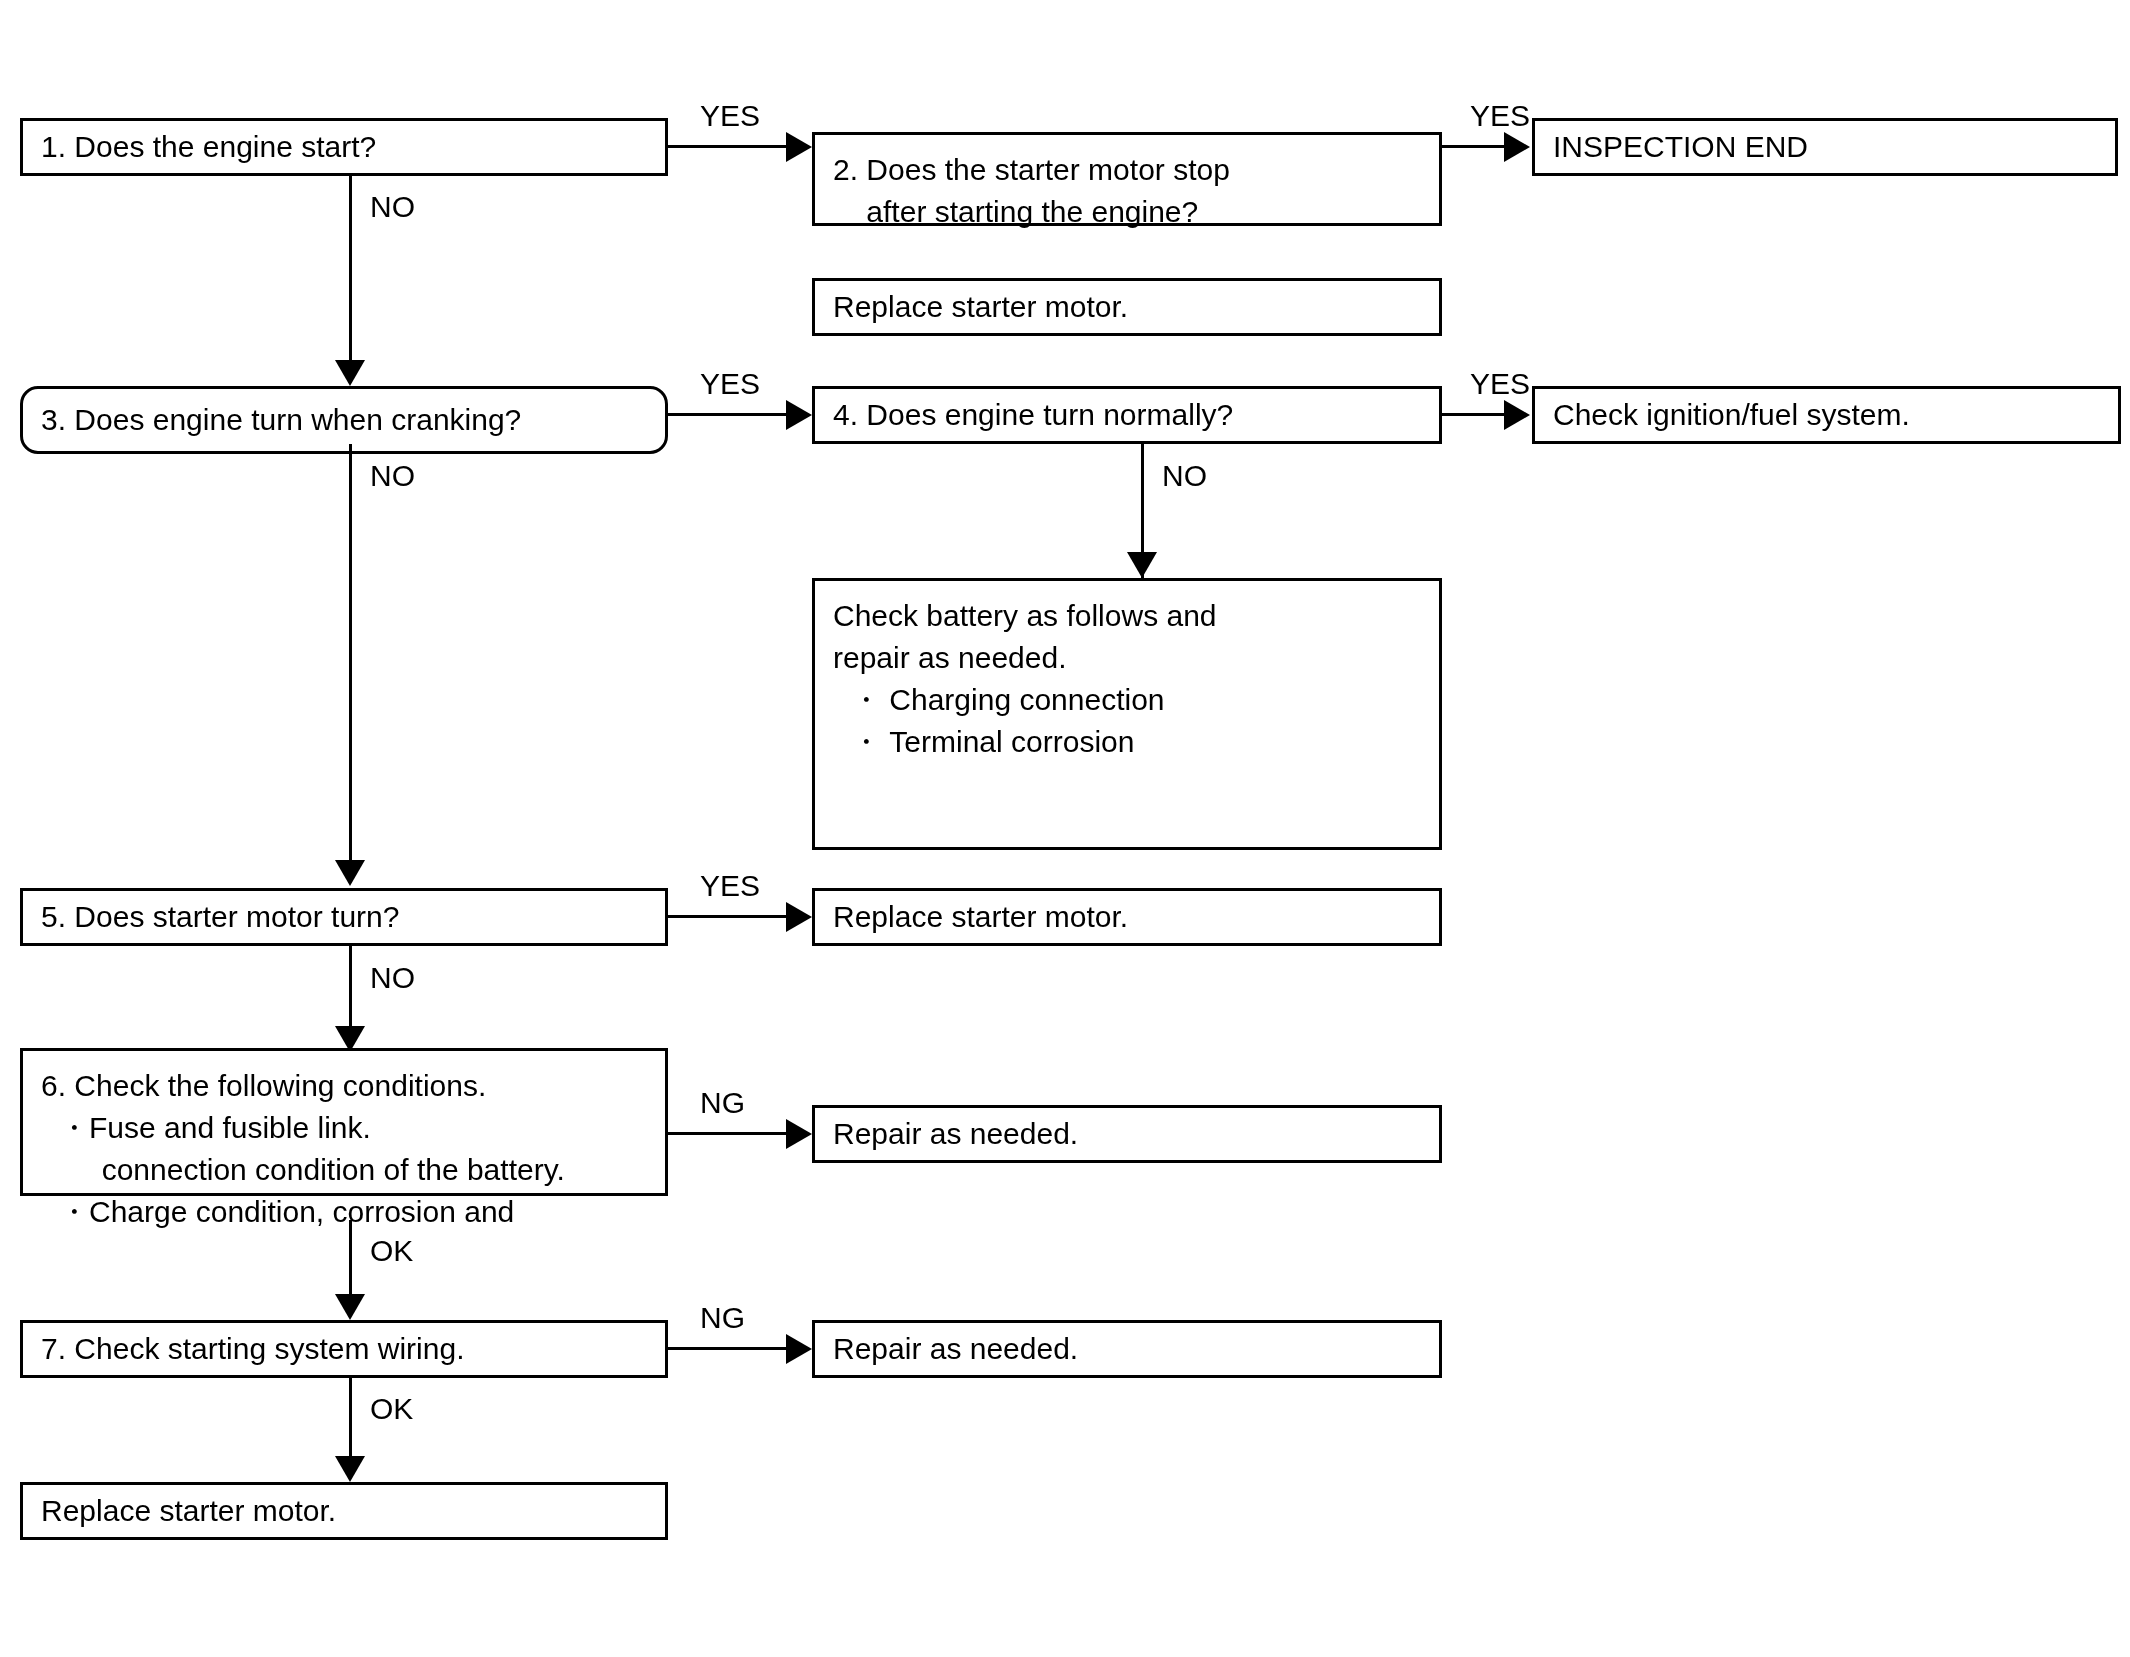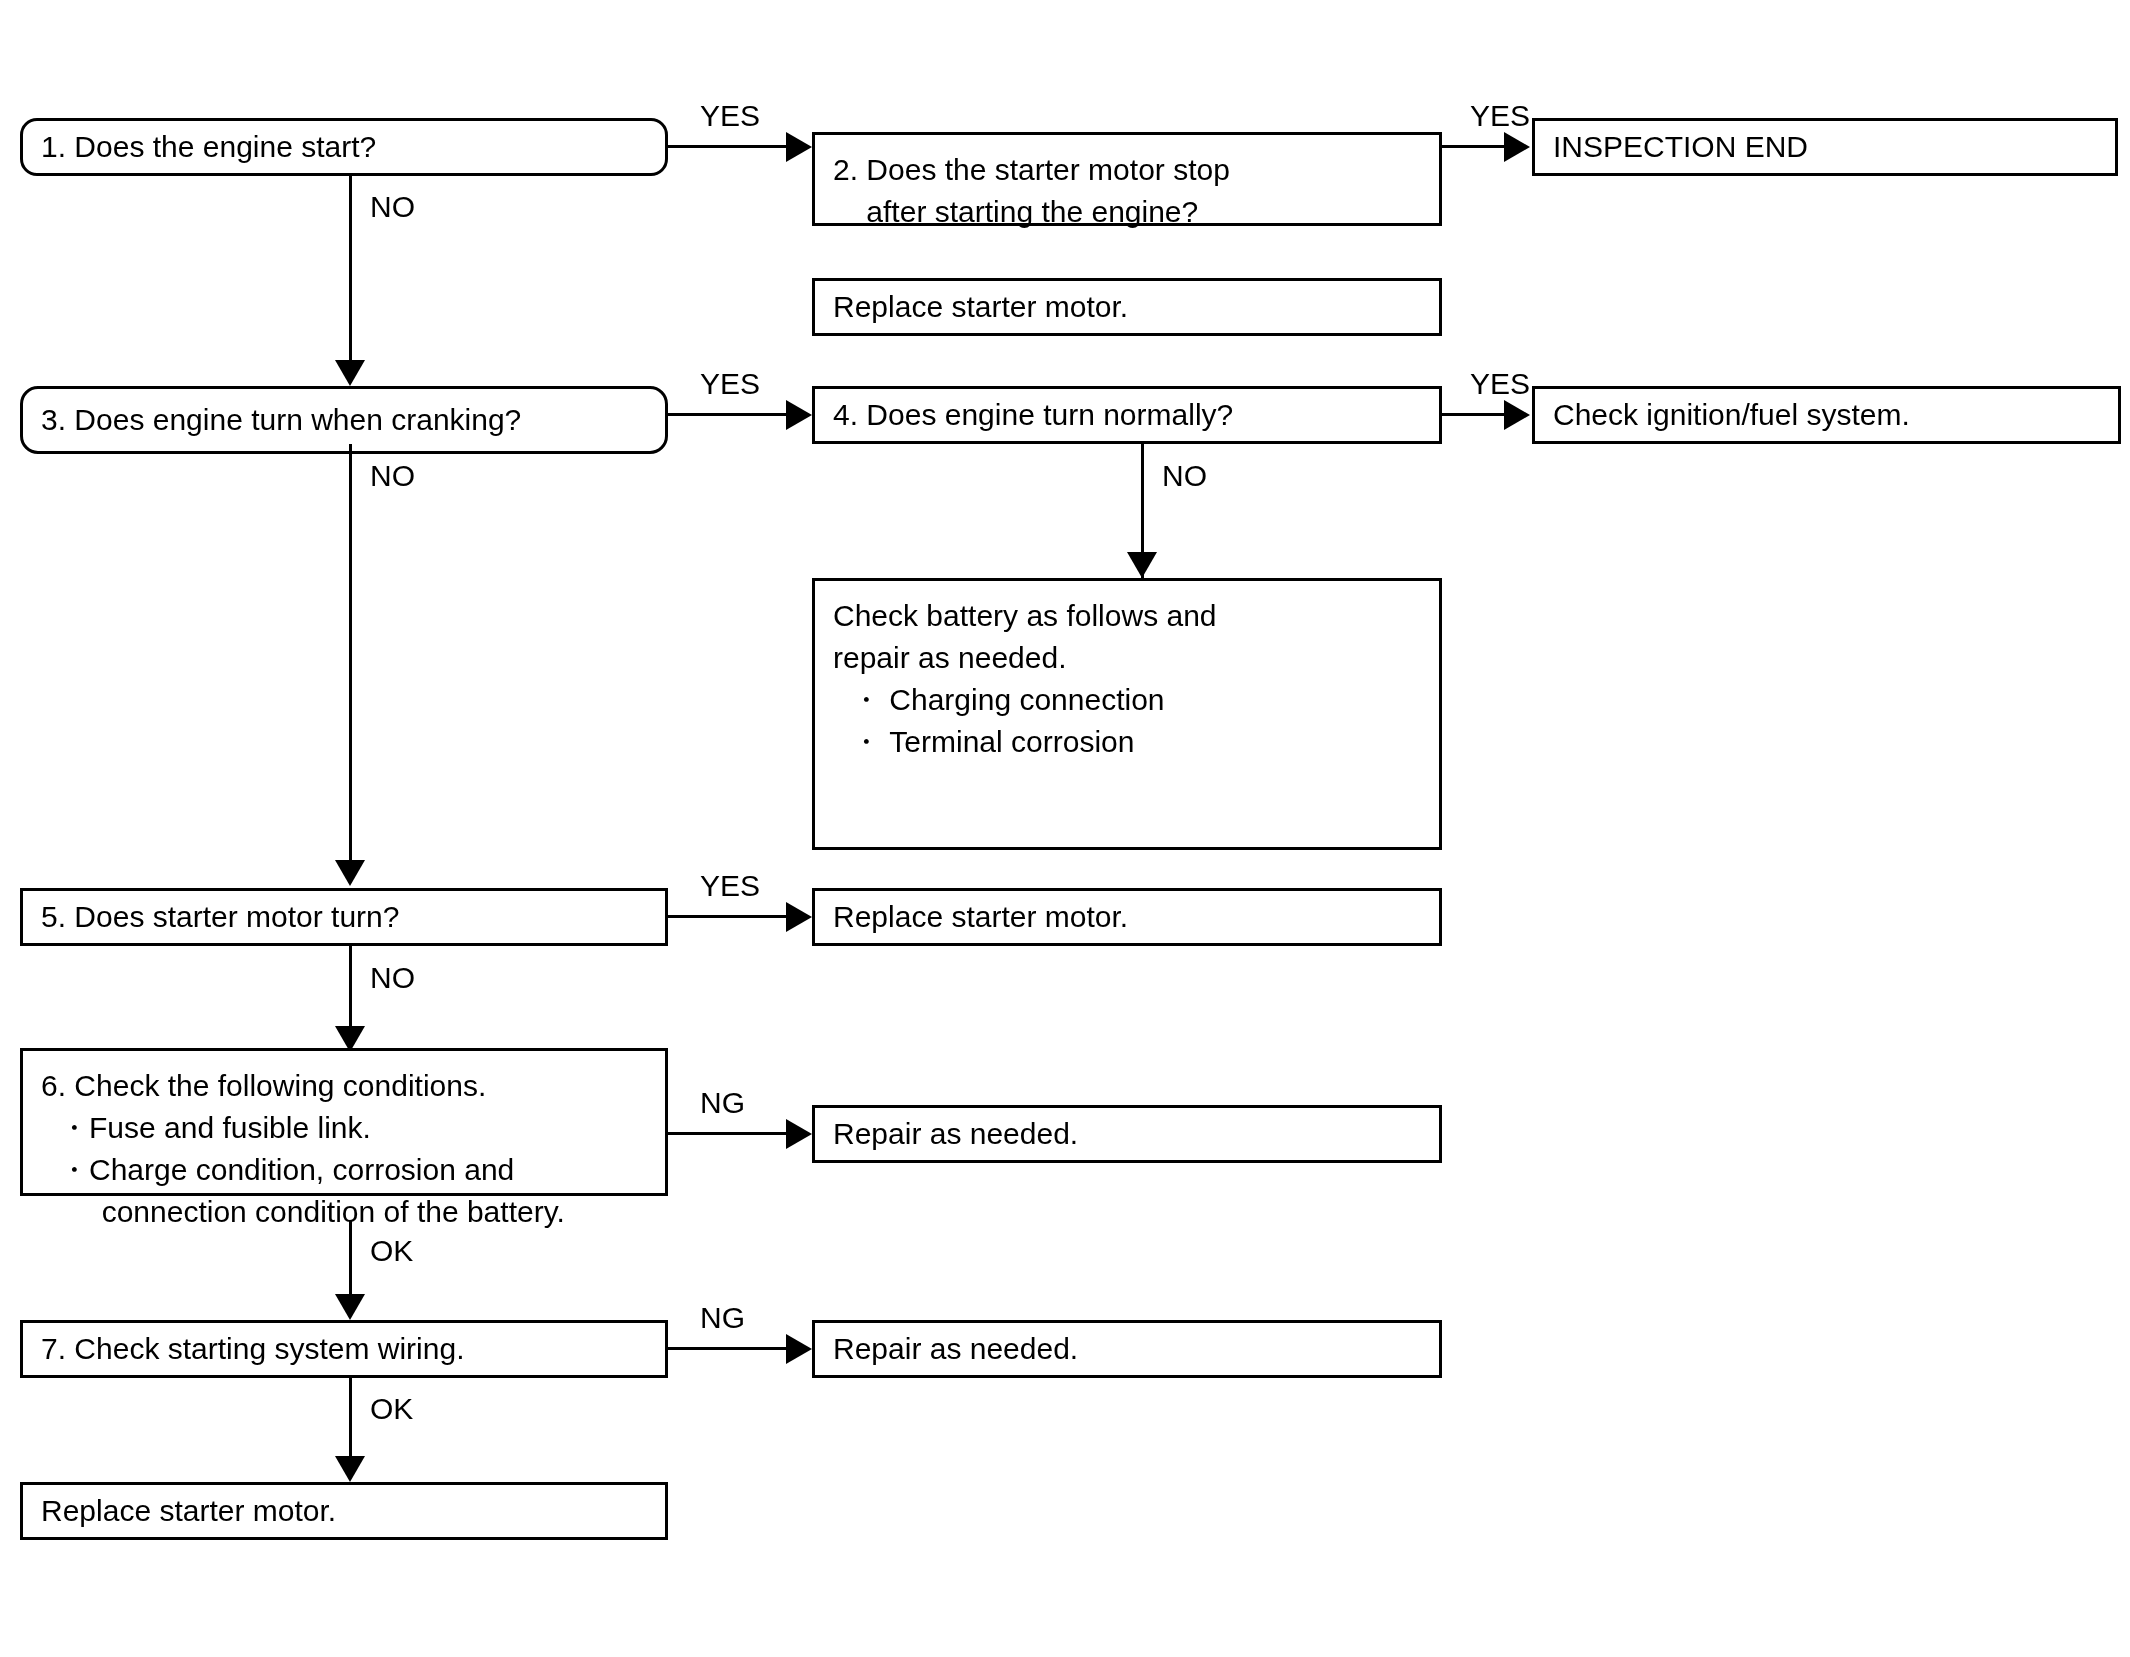--- a/index.html
+++ b/index.html
@@ -70,21 +70,21 @@
     font-size: 30px;
     line-height: 30px;
     white-space: pre;
   }
 </style>
 </head>
 <body>
 
 <div id="canvas">
 
-  <div class="box" style="left:20px; top:118px; width:648px; height:58px;border-radius:17px;">
+  <div class="box" style="left:20px; top:118px; width:648px; height:58px;">
     <div class="line">1. Does the engine start?</div>
   </div>
 
   <div class="hline" style="left:668px; top:145px; width:120px;"></div>
   <div class="arrow-right" style="left:786px; top:132px;"></div>
   <div class="edge-label" style="left:700px; top:101px;">YES</div>
 
   <div class="box pad-top" style="left:812px; top:118px; width:630px; height:94px;margin-top:14px;">
     <div class="line">2. Does the starter motor stop</div>
     <div class="line">    after starting the engine?</div>
@@ -153,22 +153,22 @@
     <div class="line">Replace starter motor.</div>
   </div>
 
   <div class="vline" style="left:349px; top:946px; height:86px;"></div>
   <div class="arrow-down" style="left:335px; top:1026px;"></div>
   <div class="edge-label" style="left:370px; top:963px;">NO</div>
 
   <div class="box pad-top" style="left:20px; top:1048px; width:648px; height:148px;justify-content:space-between;">
     <div class="line">6. Check the following conditions.</div>
     <div class="line indent2">・Fuse and fusible link.</div>
+    <div class="line indent3">  connection condition of the battery.</div>
     <div class="line indent2">・Charge condition, corrosion and</div>
-    <div class="line indent3">  connection condition of the battery.</div>
   </div>
 
   <div class="hline" style="left:668px; top:1132px; width:120px;"></div>
   <div class="arrow-right" style="left:786px; top:1119px;"></div>
   <div class="edge-label" style="left:700px; top:1088px;">NG</div>
 
   <div class="box" style="left:812px; top:1105px; width:630px; height:58px;">
     <div class="line">Repair as needed.</div>
   </div>
 

